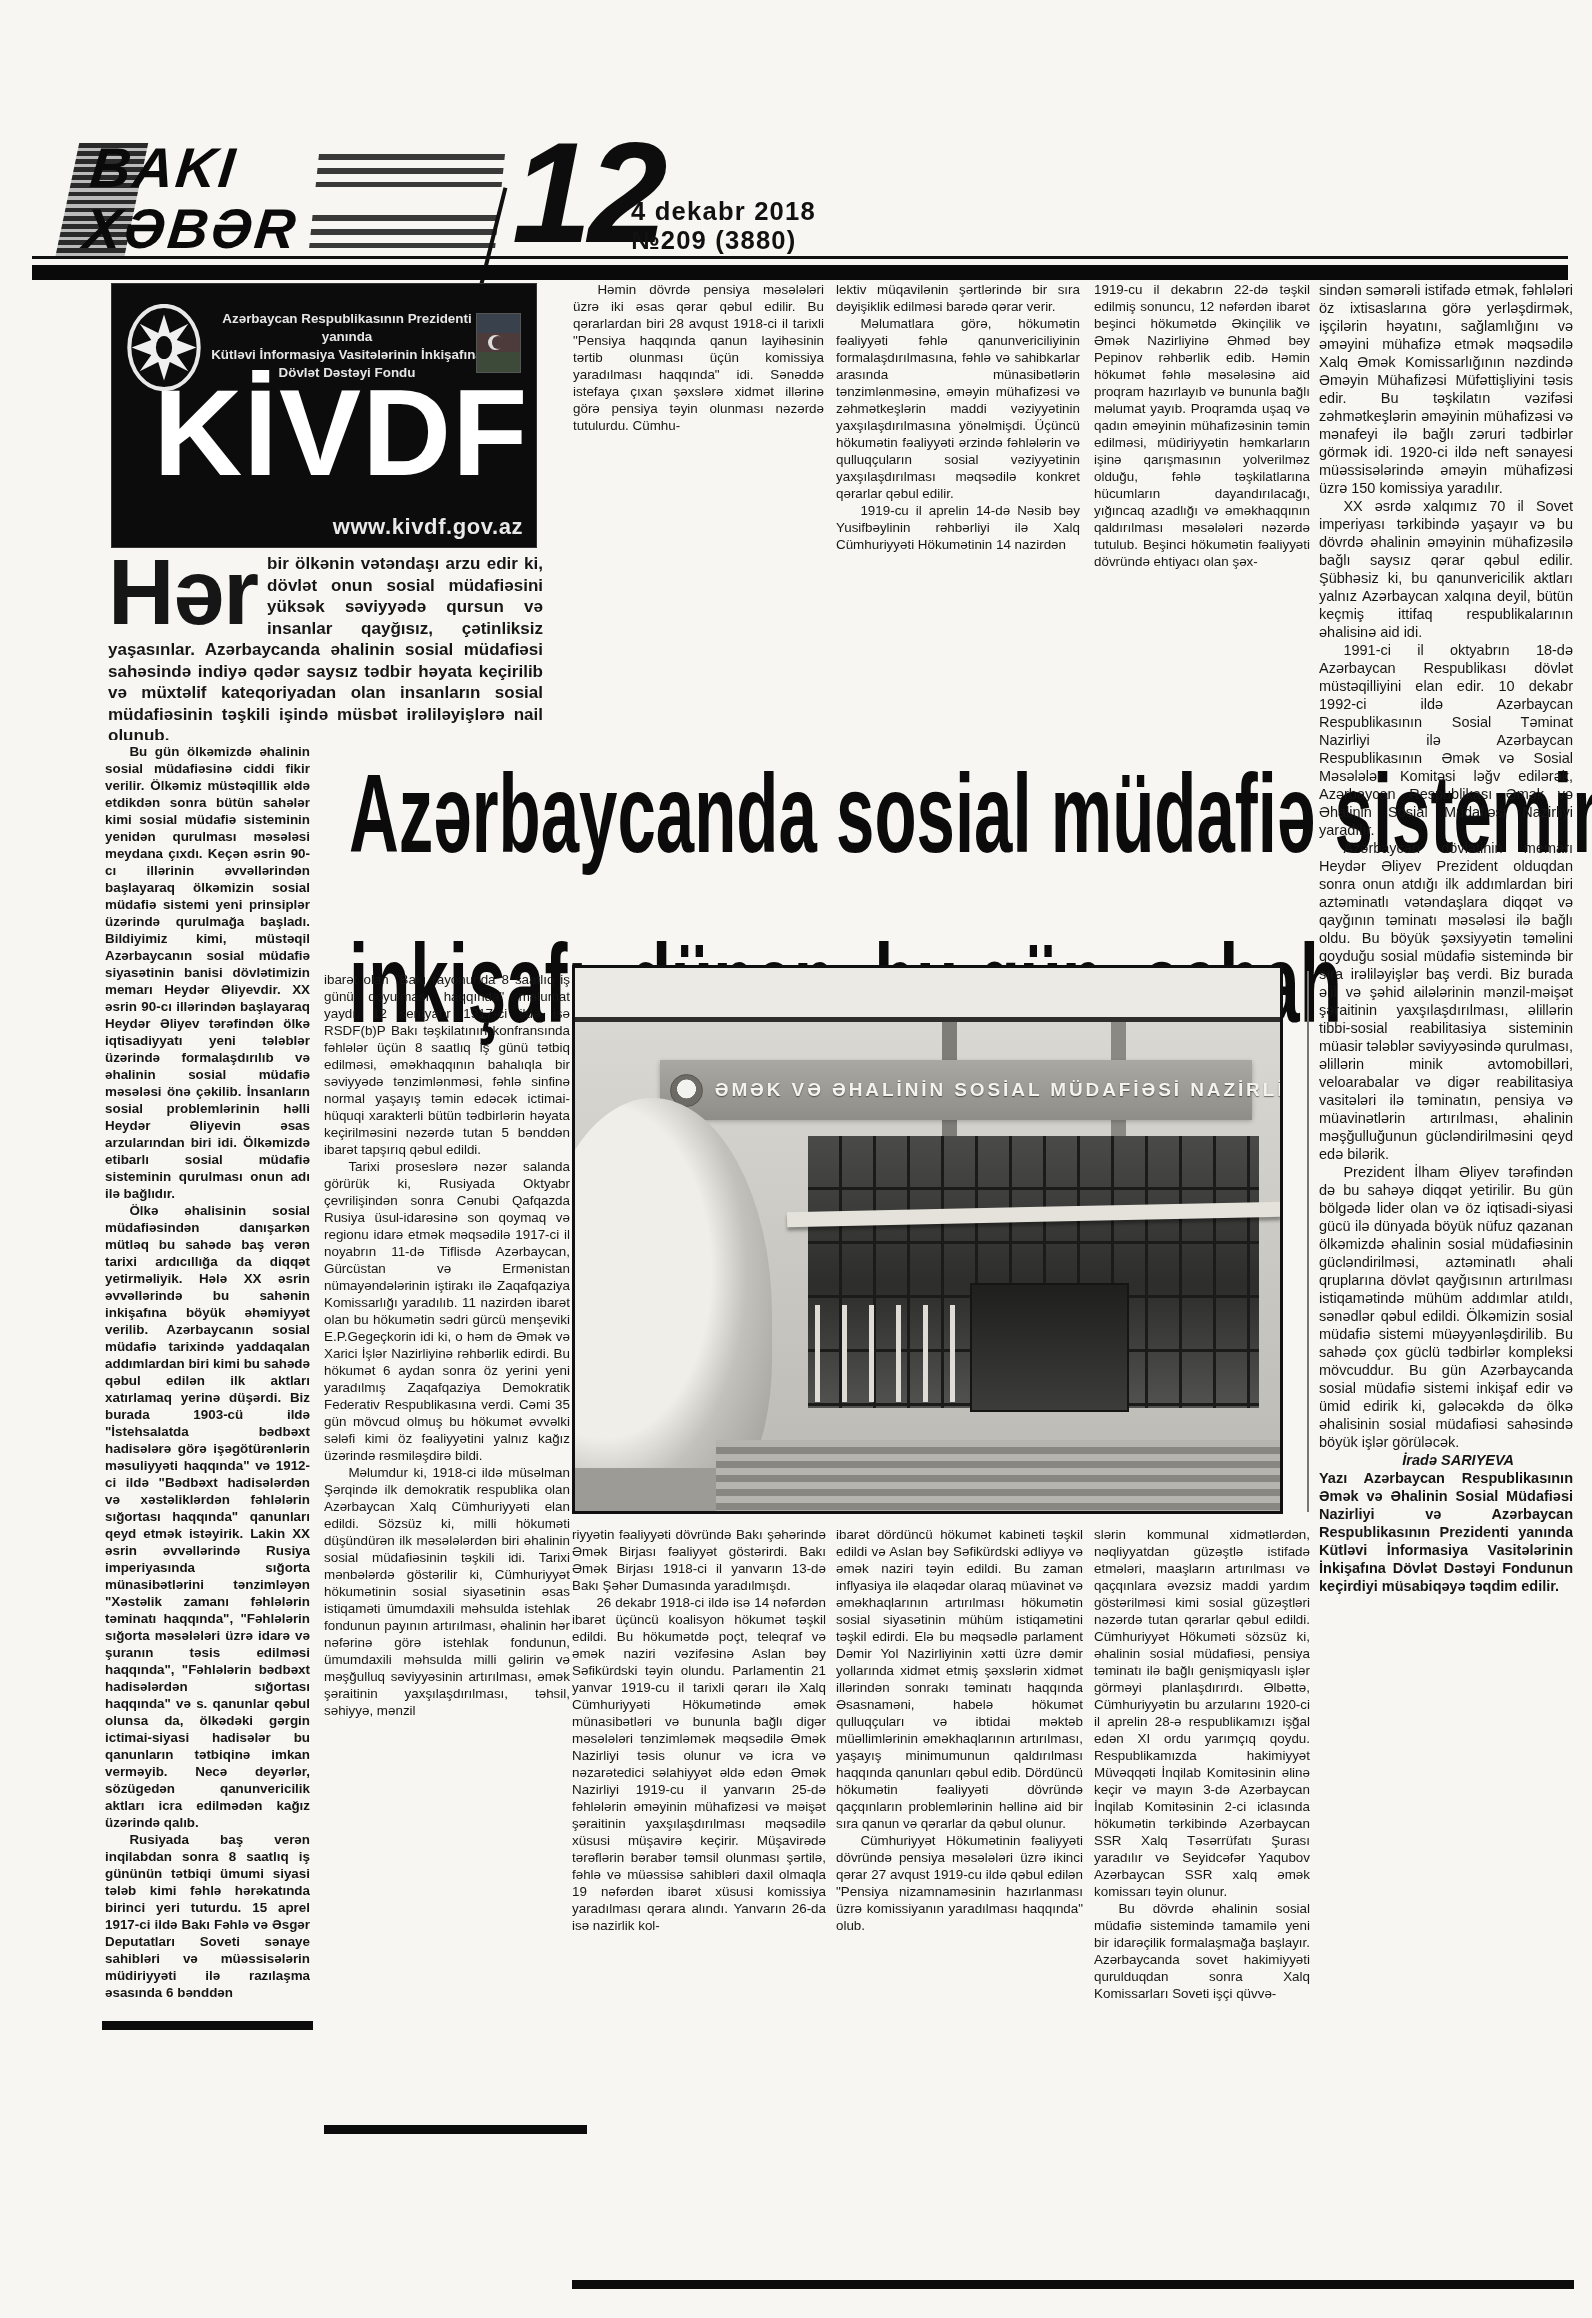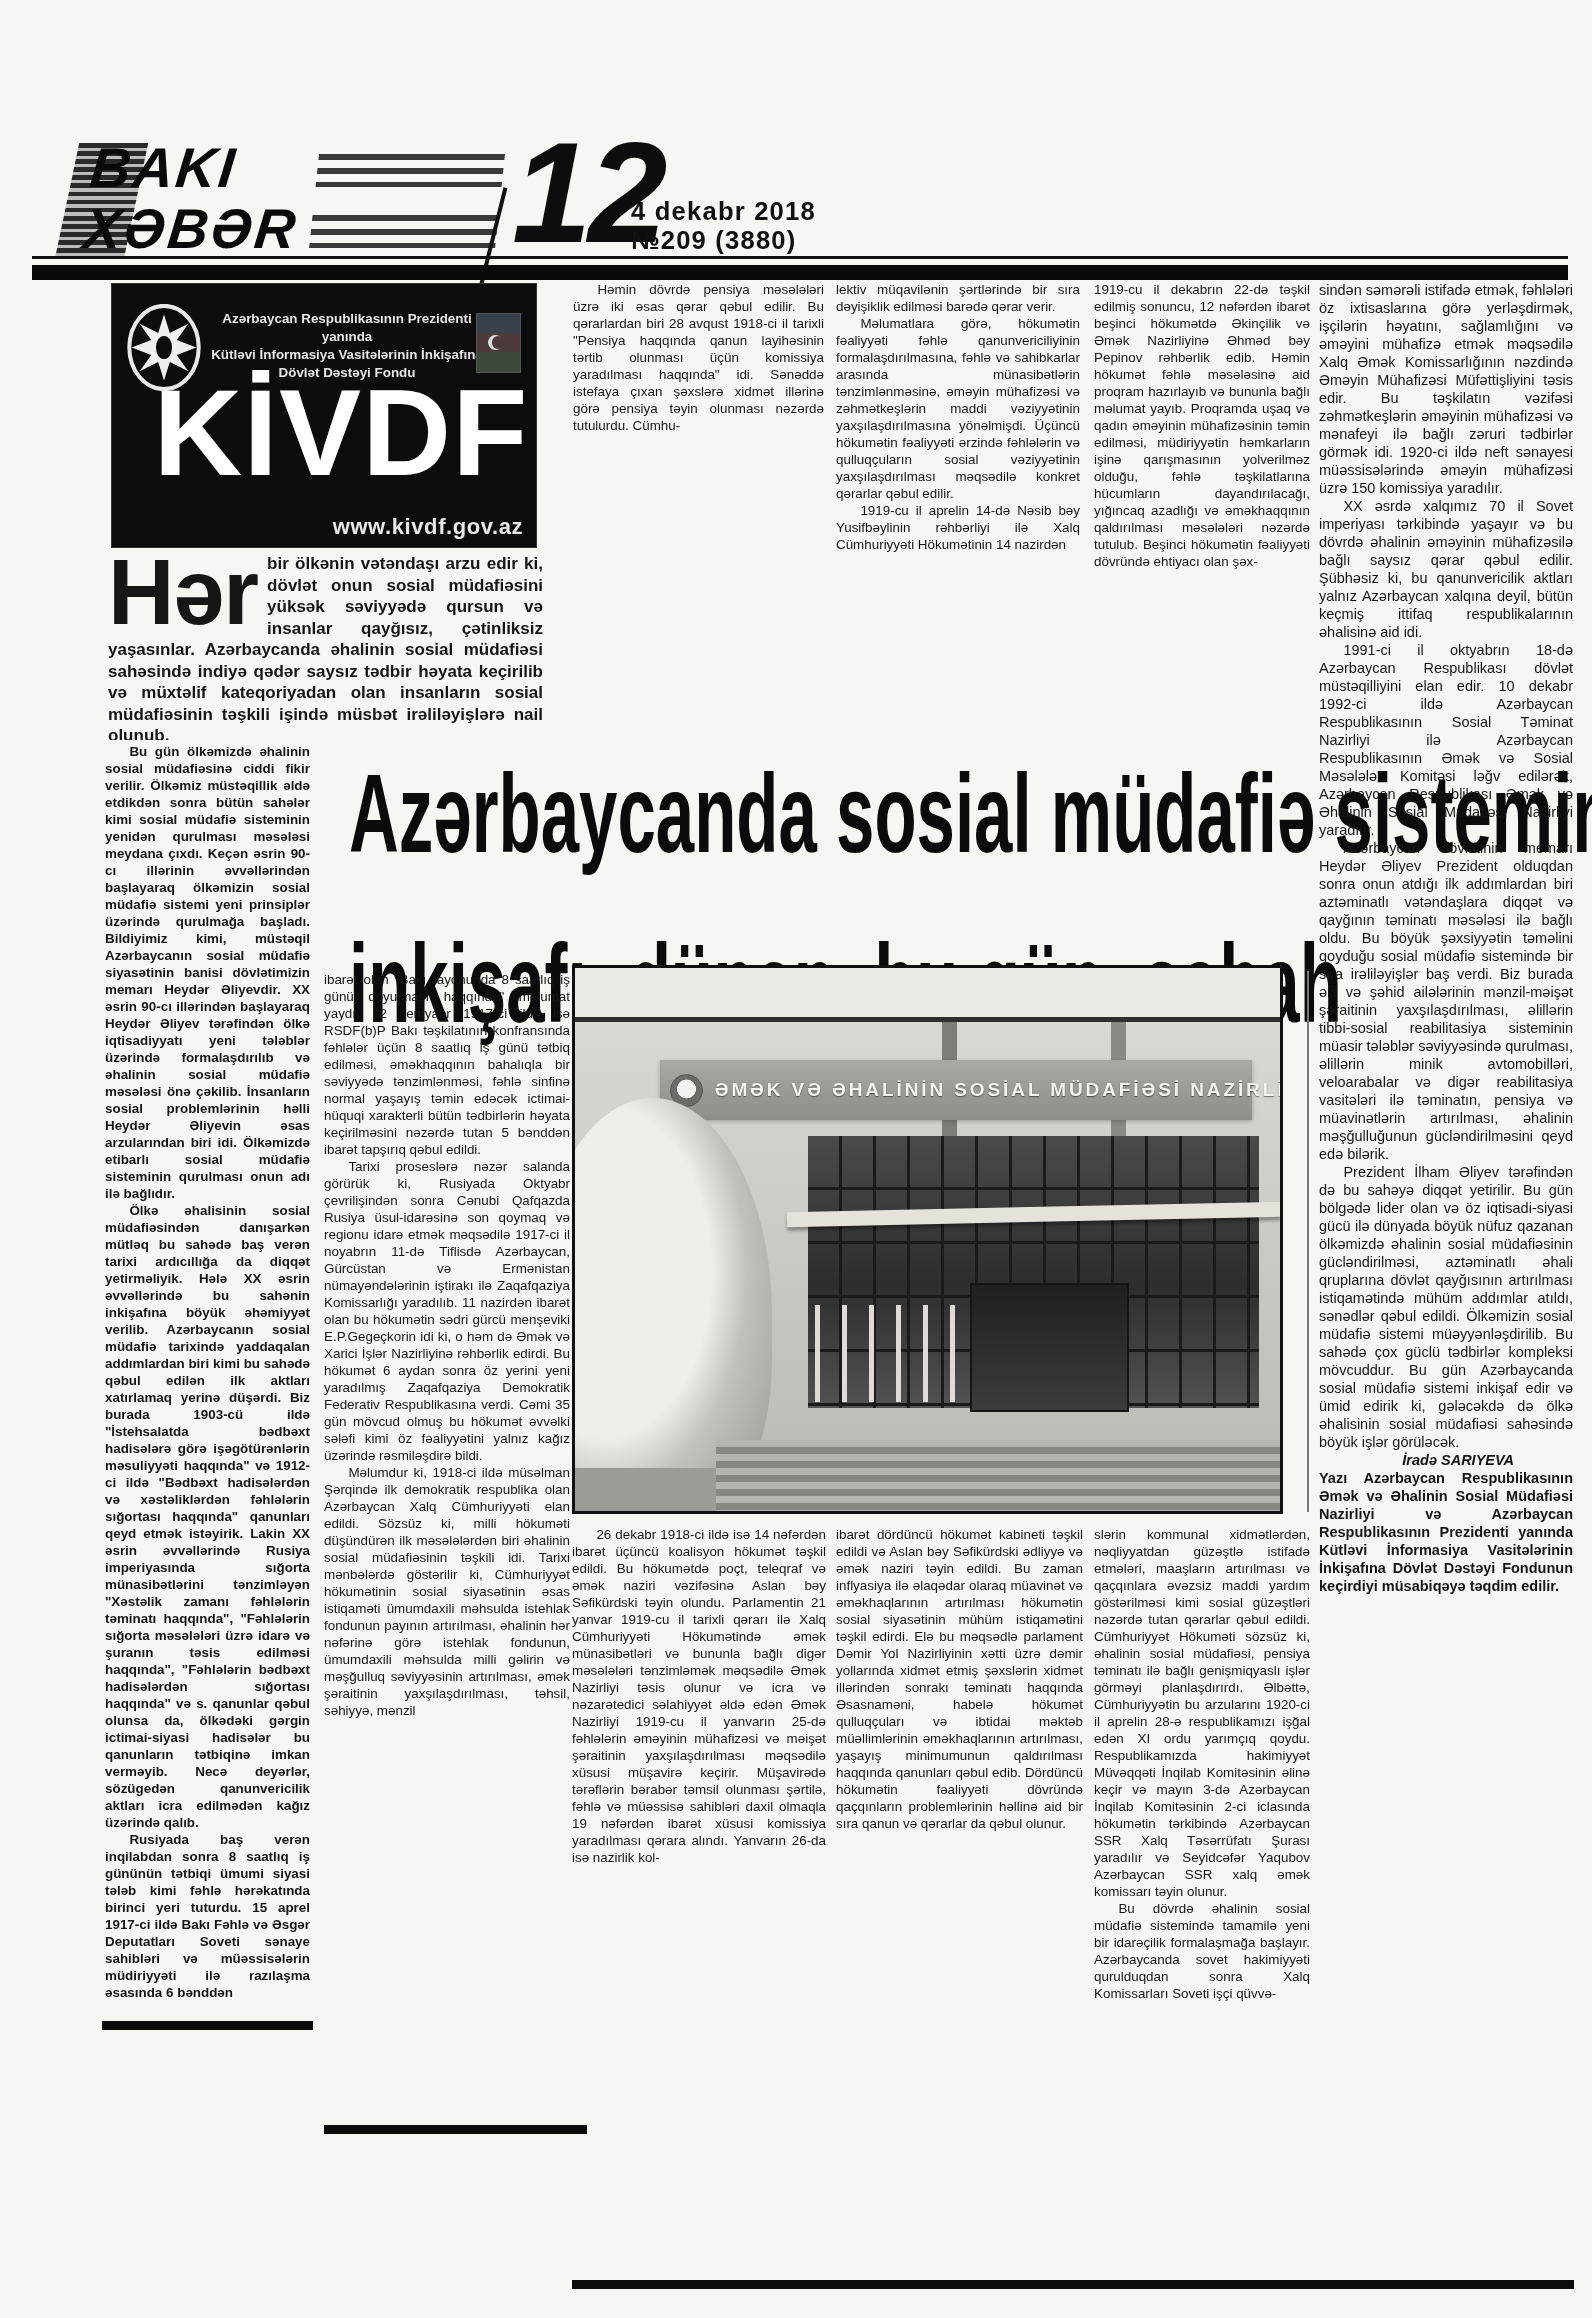--- a/index.html
+++ b/index.html
@@ -207,24 +207,26 @@
     <div class="ph-pillar"></div>
     <div class="ph-canopy"></div>
     <div class="ph-door"></div>
     <div class="ph-rail"></div>
     <div class="ph-steps"></div>
     <div class="ph-ground"></div>
   </div>
   <div class="vline-photo"></div>
 
   <div class="col b3">
+    <p class="noind">riyyətin fəaliyyəti dövründə Bakı şəhərində Əmək Birjası fəaliyyət göstərirdi. Bakı Əmək Birjası 1918-ci il yanvarın 13-də Bakı Şəhər Dumasında yaradılmışdı.</p>
     <p>26 dekabr 1918-ci ildə isə 14 nəfərdən ibarət üçüncü koalisyon hökumət təşkil edildi. Bu hökumətdə poçt, teleqraf və əmək naziri vəzifəsinə Aslan bəy Səfikürdski təyin olundu. Parlamentin 21 yanvar 1919-cu il tarixli qərarı ilə Xalq Cümhuriyyəti Hökumətində əmək münasibətləri və bununla bağlı digər məsələləri tənzimləmək məqsədilə Əmək Nazirliyi təsis olunur və icra və nəzarətedici səlahiyyət əldə edən Əmək Nazirliyi 1919-cu il yanvarın 25-də fəhlələrin əməyinin mühafizəsi və məişət şəraitinin yaxşılaşdırılması məqsədilə xüsusi müşavirə keçirir. Müşavirədə tərəflərin bərabər təmsil olunması şərtilə, fəhlə və müəssisə sahibləri daxil olmaqla 19 nəfərdən ibarət xüsusi komissiya yaradılması qərara alındı. Yanvarın 26-da isə nazirlik kol-</p>
   </div>
   <div class="col b4">
     <p class="noind">ibarət dördüncü hökumət kabineti təşkil edildi və Aslan bəy Səfikürdski ədliyyə və əmək naziri təyin edildi. Bu zaman inflyasiya ilə əlaqədar olaraq müavinət və əməkhaqlarının artırılması hökumətin sosial siyasətinin mühüm istiqamətini təşkil edirdi. Elə bu məqsədlə parlament Dəmir Yol Nazirliyinin xətti üzrə dəmir yollarında xidmət etmiş şəxslərin xidmət illərindən sonrakı təminatı haqqında Əsasnaməni, habelə hökumət qulluqçuları və ibtidai məktəb müəllimlərinin əməkhaqlarının artırılması, yaşayış minimumunun qaldırılması haqqında qanunları qəbul edib. Dördüncü hökumətin fəaliyyəti dövründə qaçqınların problemlərinin həllinə aid bir sıra qanun və qərarlar da qəbul olunur.</p>
+    <p>Cümhuriyyət Hökumətinin fəaliyyəti dövründə pensiya məsələləri üzrə ikinci qərar 27 avqust 1919-cu ildə qəbul edilən "Pensiya nizamnaməsinin hazırlanması üzrə komissiyanın yaradılması haqqında" olub.</p>
   </div>
   <div class="col b5">
     <p class="noind">slərin kommunal xidmətlərdən, nəqliyyatdan güzəştlə istifadə etmələri, maaşların artırılması və qaçqınlara əvəzsiz maddi yardım göstərilməsi kimi sosial güzəştləri nəzərdə tutan qərarlar qəbul edildi. Cümhuriyyət Hökuməti sözsüz ki, əhalinin sosial müdafiəsi, pensiya təminatı ilə bağlı genişmiqyaslı işlər görməyi planlaşdırırdı. Əlbəttə, Cümhuriyyətin bu arzularını 1920-ci il aprelin 28-ə respublikamızı işğal edən XI ordu yarımçıq qoydu. Respublikamızda hakimiyyət Müvəqqəti İnqilab Komitəsinin əlinə keçir və mayın 3-də Azərbaycan İnqilab Komitəsinin 2-ci iclasında hökumətin tərkibində Azərbaycan SSR Xalq Təsərrüfatı Şurası yaradılır və Seyidcəfər Yaqubov Azərbaycan SSR xalq əmək komissarı təyin olunur.</p>
     <p>Bu dövrdə əhalinin sosial müdafiə sistemində tamamilə yeni bir idarəçilik formalaşmağa başlayır. Azərbaycanda sovet hakimiyyəti qurulduqdan sonra Xalq Komissarları Soveti işçi qüvvə-</p>
   </div>
 
   <div class="hr1"></div>
   <div class="hr2"></div>
   <div class="hr3"></div>
 

